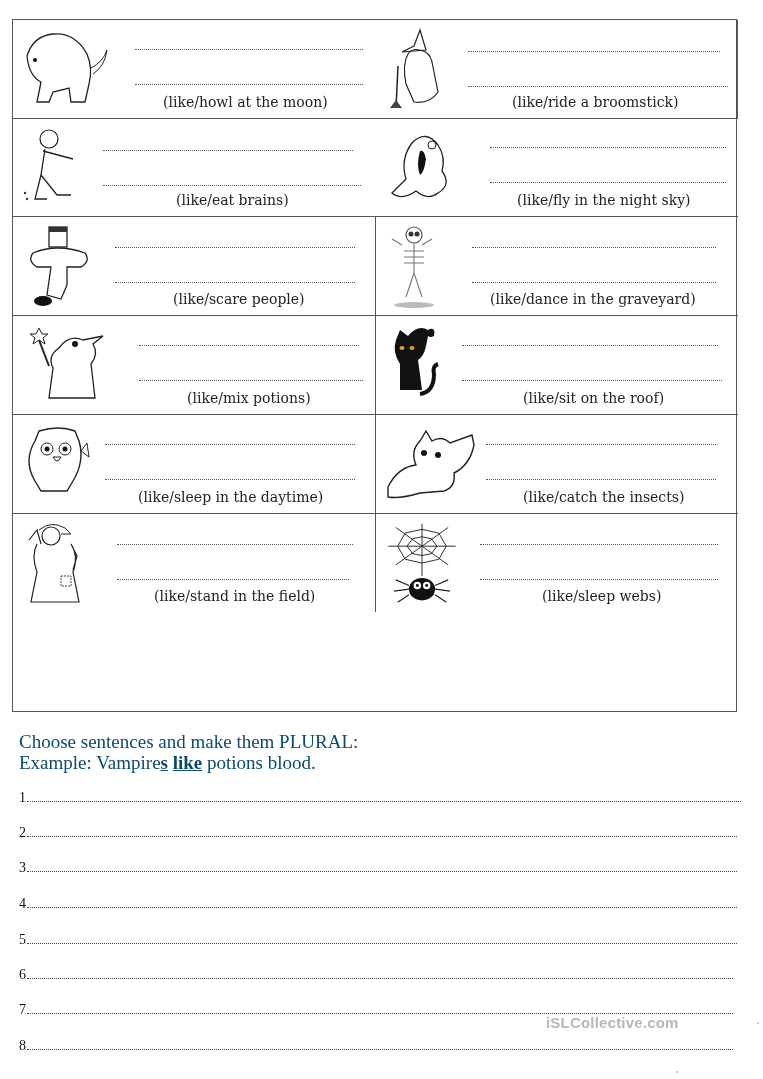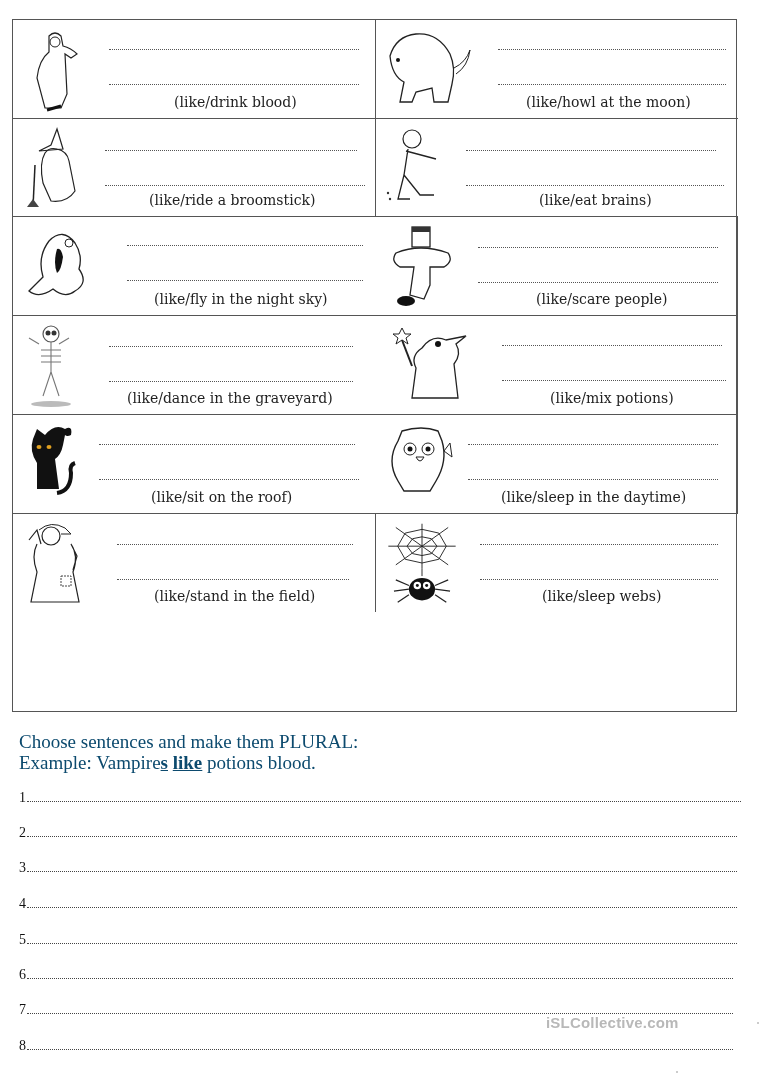--- a/index.html
+++ b/index.html
@@ -20,32 +20,20 @@
     .answer-line { position: absolute; left: 19px; font-family: "Liberation Serif", serif; font-size: 14px; color: #111; display: flex; align-items: baseline; }
     .answer-line .dots { flex: 1; border-bottom: 1.5px dotted #444; margin-left: 1px; height: 11px; }
     .watermark { position: absolute; left: 546px; top: 1014px; font-family: "Liberation Sans", sans-serif; font-weight: bold; font-size: 15px; color: #b8b8b8; letter-spacing: 0.2px; }
     .speck { position: absolute; width: 2px; height: 2px; background: #bbb; border-radius: 1px; }
   </style>
 </head>
 <body>
 
 <div class="worksheet-table">
 
-  <div class="cell">
-    <div class="pic">
-      <svg viewBox="0 0 80 86">
-          <path d="M30 10 q6 -6 12 0 l2 10 q8 2 14 8 l-6 4 l-6 -4 l2 40 l-6 14 l-16 0 l-8 -30 q2 -18 12 -26 z" fill="none" stroke="#222" stroke-width="1.2"></path>
-          <circle cx="36" cy="16" r="5" fill="none" stroke="#222"></circle>
-          <path d="M28 84 l14 -4" stroke="#111" stroke-width="3"></path>
-        </svg>
-    </div>
-    <div class="dotline" style="left:96px; top:29px; width:250px;"></div>
-    <div class="dotline" style="left:96px; top:64px; width:250px;"></div>
-    <div class="prompt" style="left:161px;">(like/drink blood)</div>
-  </div>
   <div class="cell right">
     <div class="pic" style="width:100px;">
       <svg viewBox="0 0 100 86">
           <path d="M8 30 q6 -20 26 -22 q22 -2 34 20 q6 14 2 30 l-4 18 l-14 0 l-2 -14 l-16 4 l-4 10 l-12 0 l4 -20 q-12 -6 -14 -26 z" fill="none" stroke="#222" stroke-width="1.3"></path>
           <circle cx="16" cy="34" r="2" fill="#111"></circle>
           <path d="M72 42 q12 -6 16 -18 q-2 16 -14 24" fill="none" stroke="#222"></path>
         </svg>
     </div>
     <div class="dotline" style="left:122px; top:29px; width:228px;"></div>
     <div class="dotline" style="left:122px; top:64px; width:228px;"></div>
@@ -137,38 +125,50 @@
     <div class="pic">
       <svg viewBox="0 0 80 86">
           <path d="M14 18 l4 -10 l8 6 q10 -12 20 -6 q8 -4 6 6 q-4 2 -6 0 l-2 10 q-2 10 -8 14 l4 30 l-22 0 l0 -26 q-8 -12 -4 -24 z" fill="#111"></path>
           <path d="M38 72 q14 -2 14 -20 q-2 -8 4 -10" fill="none" stroke="#111" stroke-width="4"></path>
           <ellipse cx="20" cy="26" rx="2.5" ry="2" fill="#e0a020"></ellipse>
           <ellipse cx="30" cy="26" rx="2.5" ry="2" fill="#e0a020"></ellipse>
         </svg>
     </div>
     <div class="dotline" style="left:86px; top:29px; width:256px;"></div>
     <div class="dotline" style="left:86px; top:64px; width:260px;"></div>
-    <div class="prompt" style="left:138px;text-align:right;">(like/sit on the roof)</div>
+    <div class="prompt" style="left:147px;text-align:right;">(like/sit on the roof)</div>
   </div>
 
   <div class="cell">
     <div class="pic">
       <svg viewBox="0 0 80 86">
           <path d="M16 20 l4 -10 q20 -6 36 0 l4 10 q6 20 -6 40 l-6 10 l-26 0 l-6 -10 q-12 -20 0 -40 z" fill="none" stroke="#222" stroke-width="1.4"></path>
           <circle cx="28" cy="28" r="6" fill="none" stroke="#222"></circle>
           <circle cx="28" cy="28" r="2.5" fill="#111"></circle>
           <circle cx="46" cy="28" r="6" fill="none" stroke="#222"></circle>
           <circle cx="46" cy="28" r="2.5" fill="#111"></circle>
           <path d="M34 36 q4 8 8 0 z" fill="none" stroke="#222"></path>
           <path d="M62 30 l6 -8 l2 14 z" fill="none" stroke="#222"></path>
         </svg>
     </div>
     <div class="dotline" style="left:92px; top:29px; width:250px;"></div>
     <div class="dotline" style="left:92px; top:64px; width:250px;"></div>
     <div class="prompt" style="left:125px;">(like/sleep in the daytime)</div>
+  </div>
+  <div class="cell right">
+    <div class="pic" style="width:100px;">
+      <svg viewBox="0 0 100 86">
+          <path d="M6 66 q10 -20 28 -22 q-6 -14 4 -24 l6 -10 l6 10 q10 -6 18 2 l22 -8 l2 10 q-4 20 -20 28 q2 14 -10 18 l-24 2 q-20 6 -32 4 z" fill="none" stroke="#222" stroke-width="1.4"></path>
+          <circle cx="42" cy="32" r="3" fill="#111"></circle>
+          <circle cx="56" cy="34" r="3" fill="#111"></circle>
+        </svg>
+    </div>
+    <div class="dotline" style="left:110px; top:29px; width:230px;"></div>
+    <div class="dotline" style="left:110px; top:64px; width:230px;"></div>
+    <div class="prompt" style="left:147px;">(like/catch the insects)</div>
   </div>
 
   <div class="cell last">
     <div class="pic">
       <svg viewBox="0 0 80 86">
           <circle cx="32" cy="16" r="9" fill="none" stroke="#222" stroke-width="1.2"></circle>
           <path d="M20 10 q12 -10 26 -2 l6 6 l-10 0" fill="none" stroke="#222"></path>
           <path d="M10 20 l8 -10 l4 14 m-4 0 q-6 12 0 28 l-6 30 l48 0 l-6 -30 q6 -16 -2 -28 l6 12 l-4 14" fill="none" stroke="#222" stroke-width="1.2"></path>
           <rect x="42" y="56" width="10" height="10" fill="none" stroke="#444" stroke-dasharray="2 1"></rect>
         </svg>

